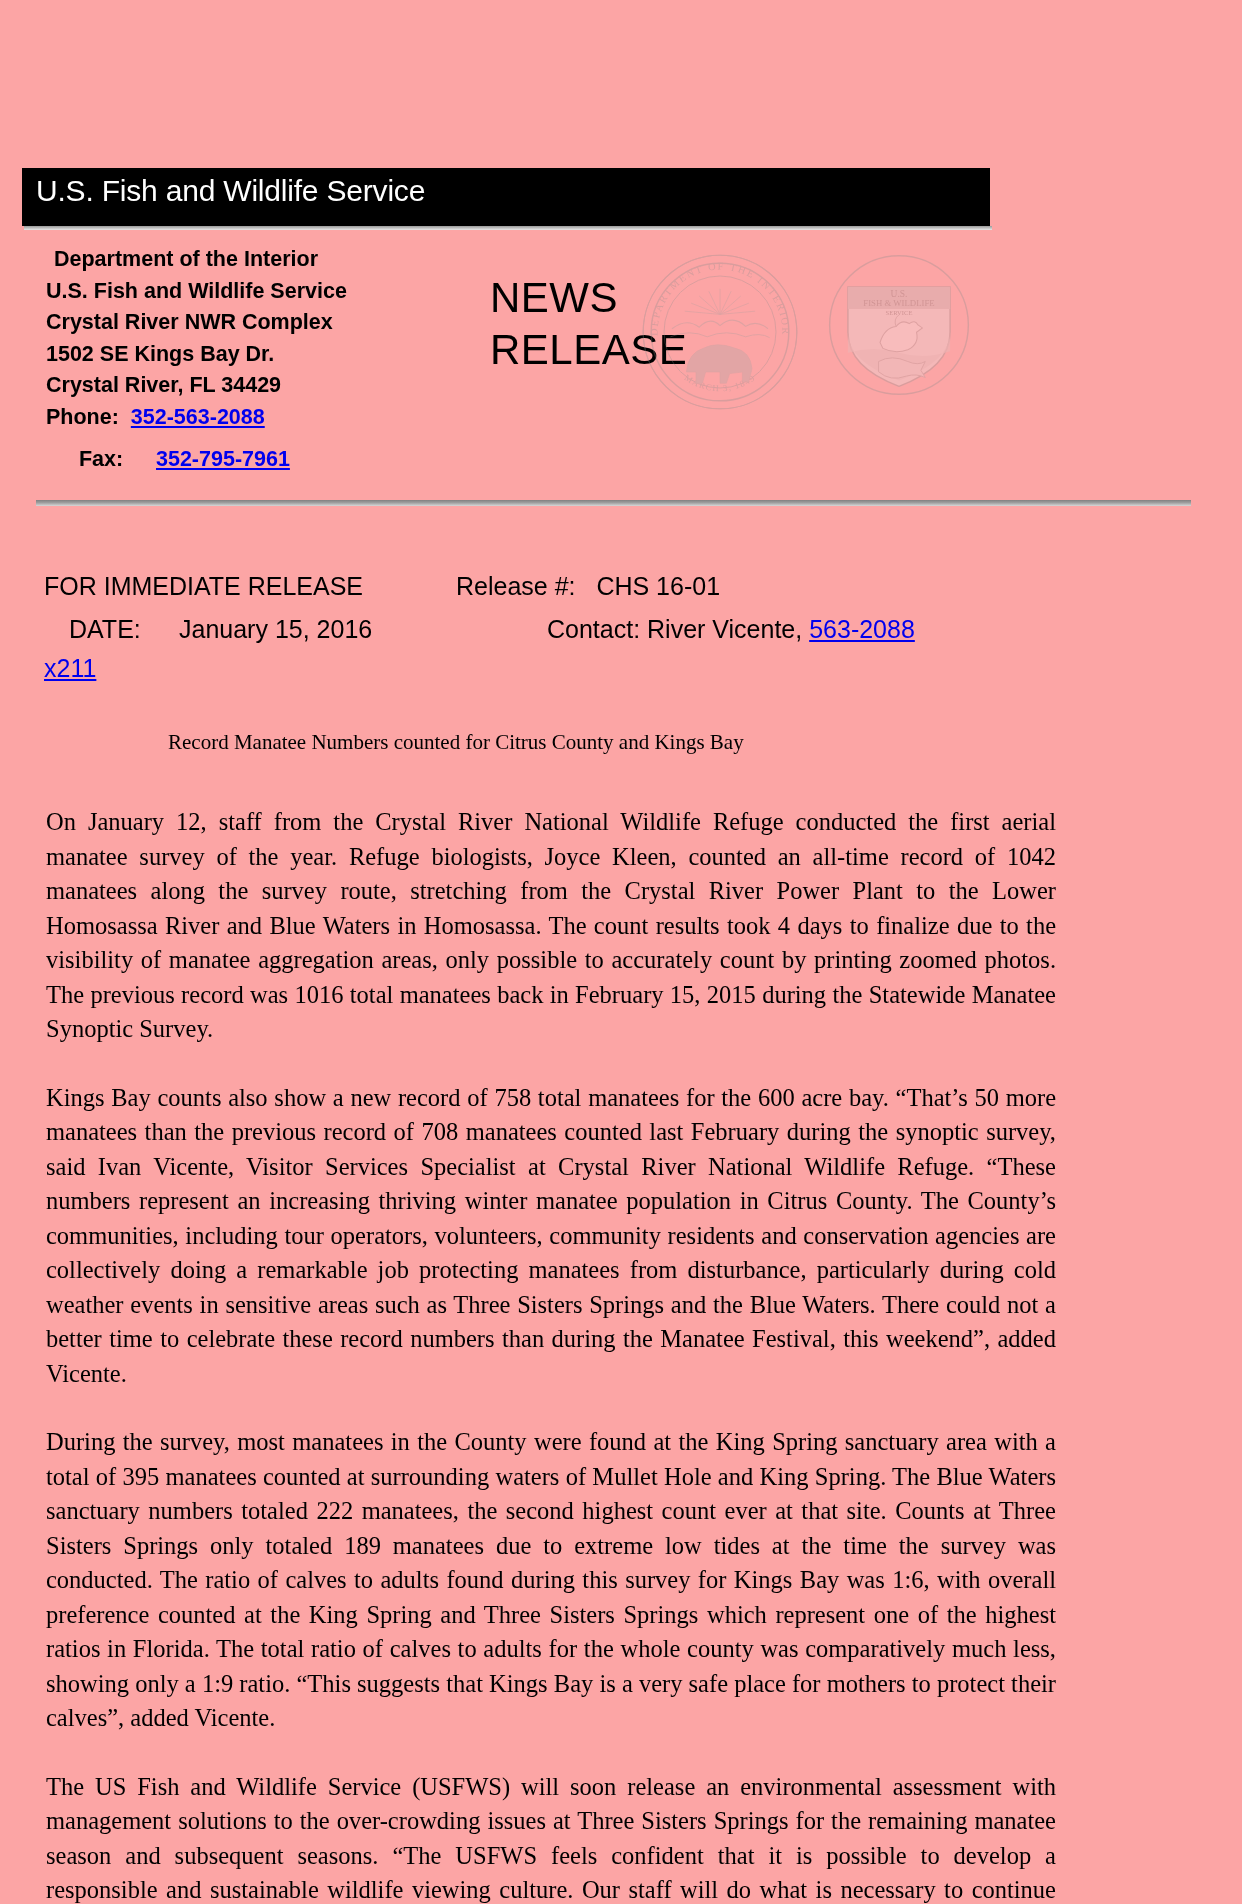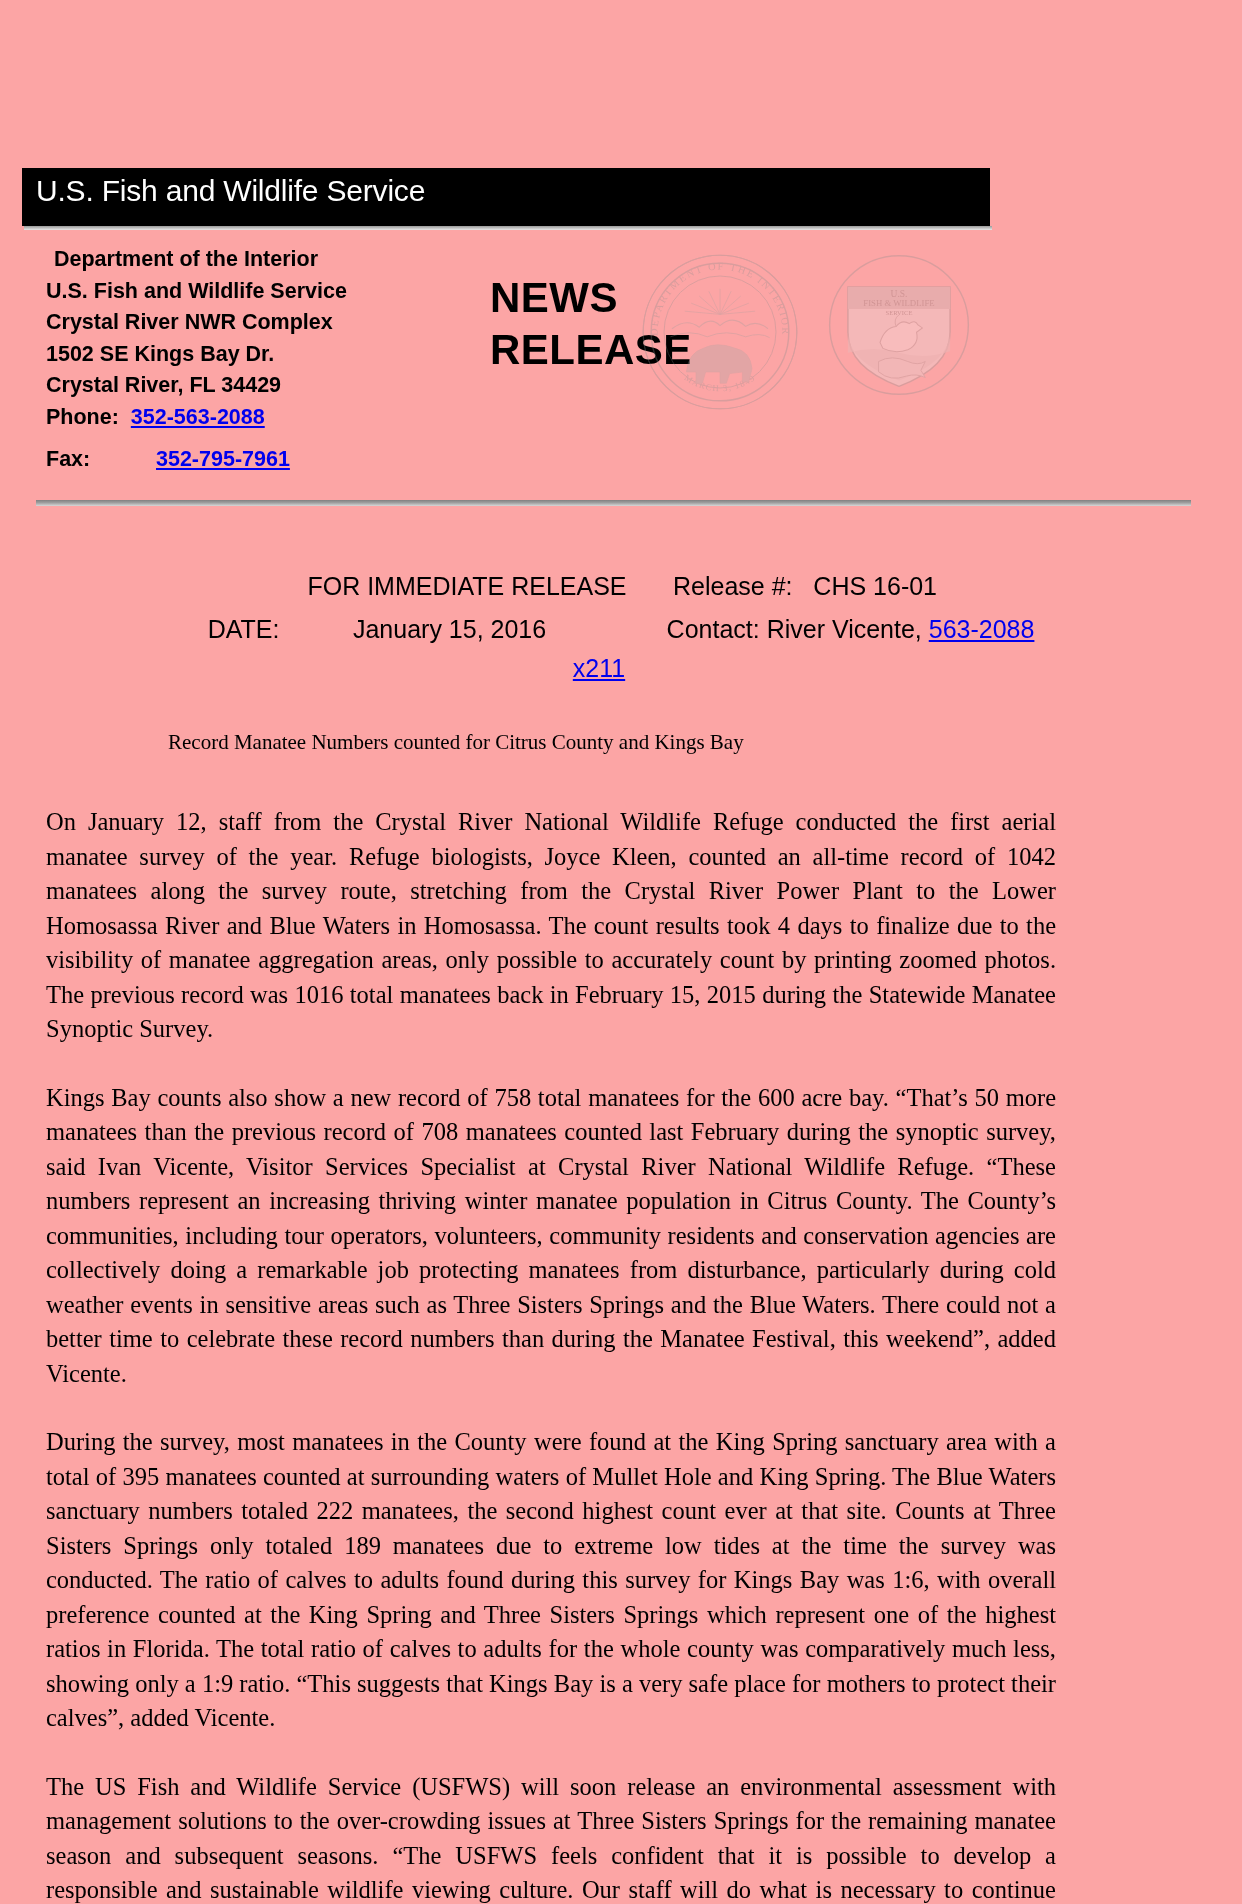--- a/index.html
+++ b/index.html
@@ -65,36 +65,36 @@
     line-height: 31.5px;
     color: #000000;
   }
   .letterhead .addr-line { white-space: nowrap; }
   .letterhead .indent-1 { padding-left: 8px; }
 
   .contact-row {
     display: block;
     white-space: nowrap;
   }
-  .contact-row .lbl { display: inline-block; }
+  .contact-row .lbl { display: inline-block; text-align: center; }
   .phone-lbl { }
   .fax-row { margin-top: 11px; }
   .fax-lbl { display: inline-block; width: 110px; }
   .tel-link {
     color: #0000EE;
     text-decoration: underline;
   }
 
   
   .news-release {
     position: absolute;
     left: 490px;
     top: 272px;
     font-family: "Liberation Sans", "DejaVu Sans", sans-serif;
-    font-weight: bold;
+    font-weight: normal;
     font-size: 42px;
     line-height: 52px;
     letter-spacing: 0.5px;
     color: #000000;
   }
 
   
   .seal {
     position: absolute;
     opacity: 0.30;
@@ -126,21 +126,21 @@
   .meta {
     position: absolute;
     left: 44px;
     top: 565px;
     width: 1110px;
     font-family: "Liberation Sans", "DejaVu Sans", sans-serif;
     font-size: 25px;
     line-height: 43px;
     color: #000000;
   }
-  .meta-line { position: relative; white-space: nowrap; text-align: center; }
+  .meta-line { position: relative; white-space: nowrap; }
   .meta-imm { display: inline-block; width: 412px; }
   .meta-date-lbl { display: inline-block; width: 110px; margin-left: 25px; }
   .meta-date-val { display: inline-block; width: 302px; }
   .meta-right { display: inline-block; }
   .meta-contact-right { display: inline-block; padding-left: 66px; }
   .meta-link {
     color: #0000EE;
     text-decoration: underline;
   }
   .meta-ext {

